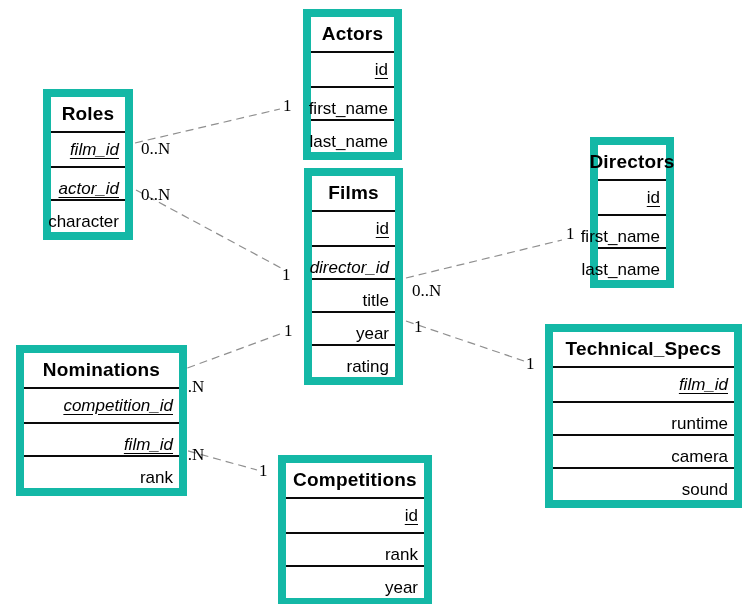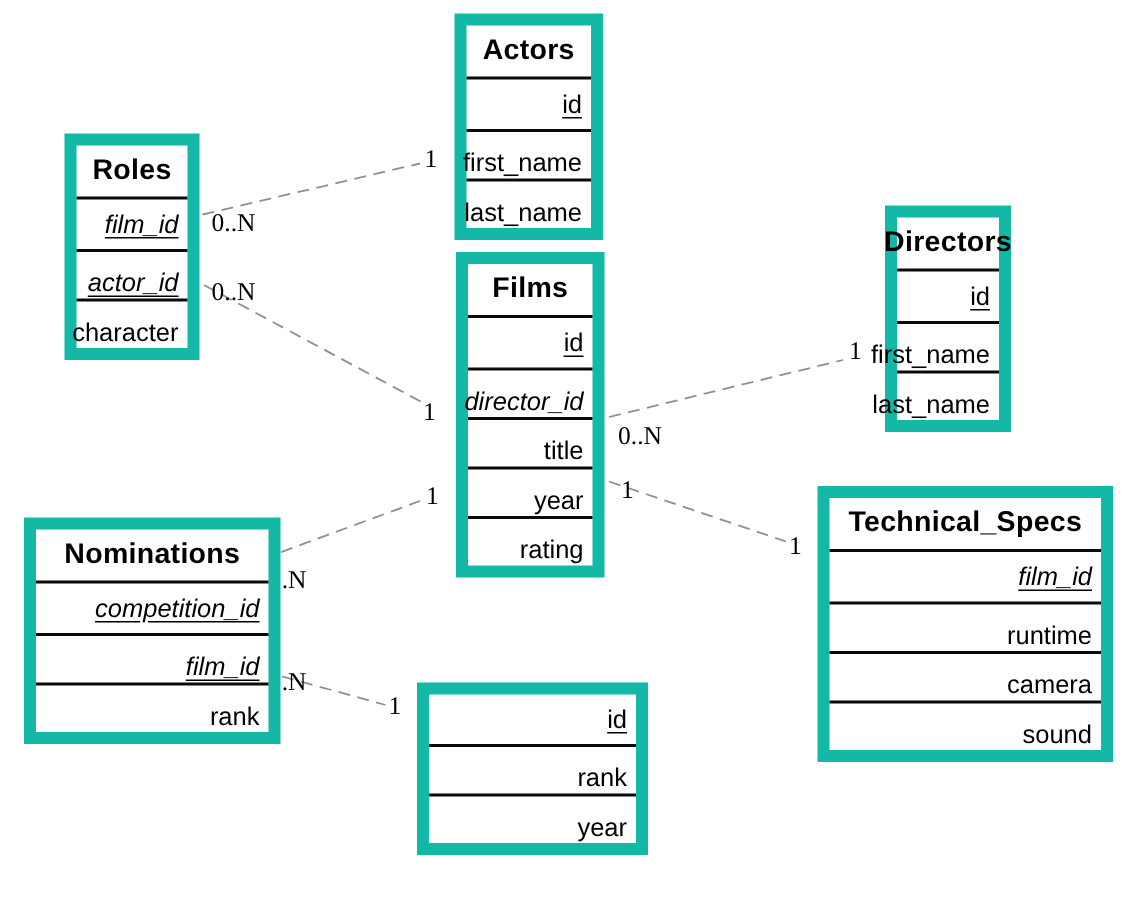--- a/index.html
+++ b/index.html
@@ -140,20 +140,21 @@
       </div>
     <div class="erow">
         <span>camera</span>
       </div>
     <div class="erow">
         <span>sound</span>
       </div>
   </div>
 
   <div class="entity" style="left:278px; top:455px; width:154px;">
+    <div class="ehead">Competitions</div>
     <div class="erow pk">
         <span>id</span>
       </div>
     <div class="erow">
         <span>rank</span>
       </div>
     <div class="erow">
         <span>year</span>
       </div>
   </div>

